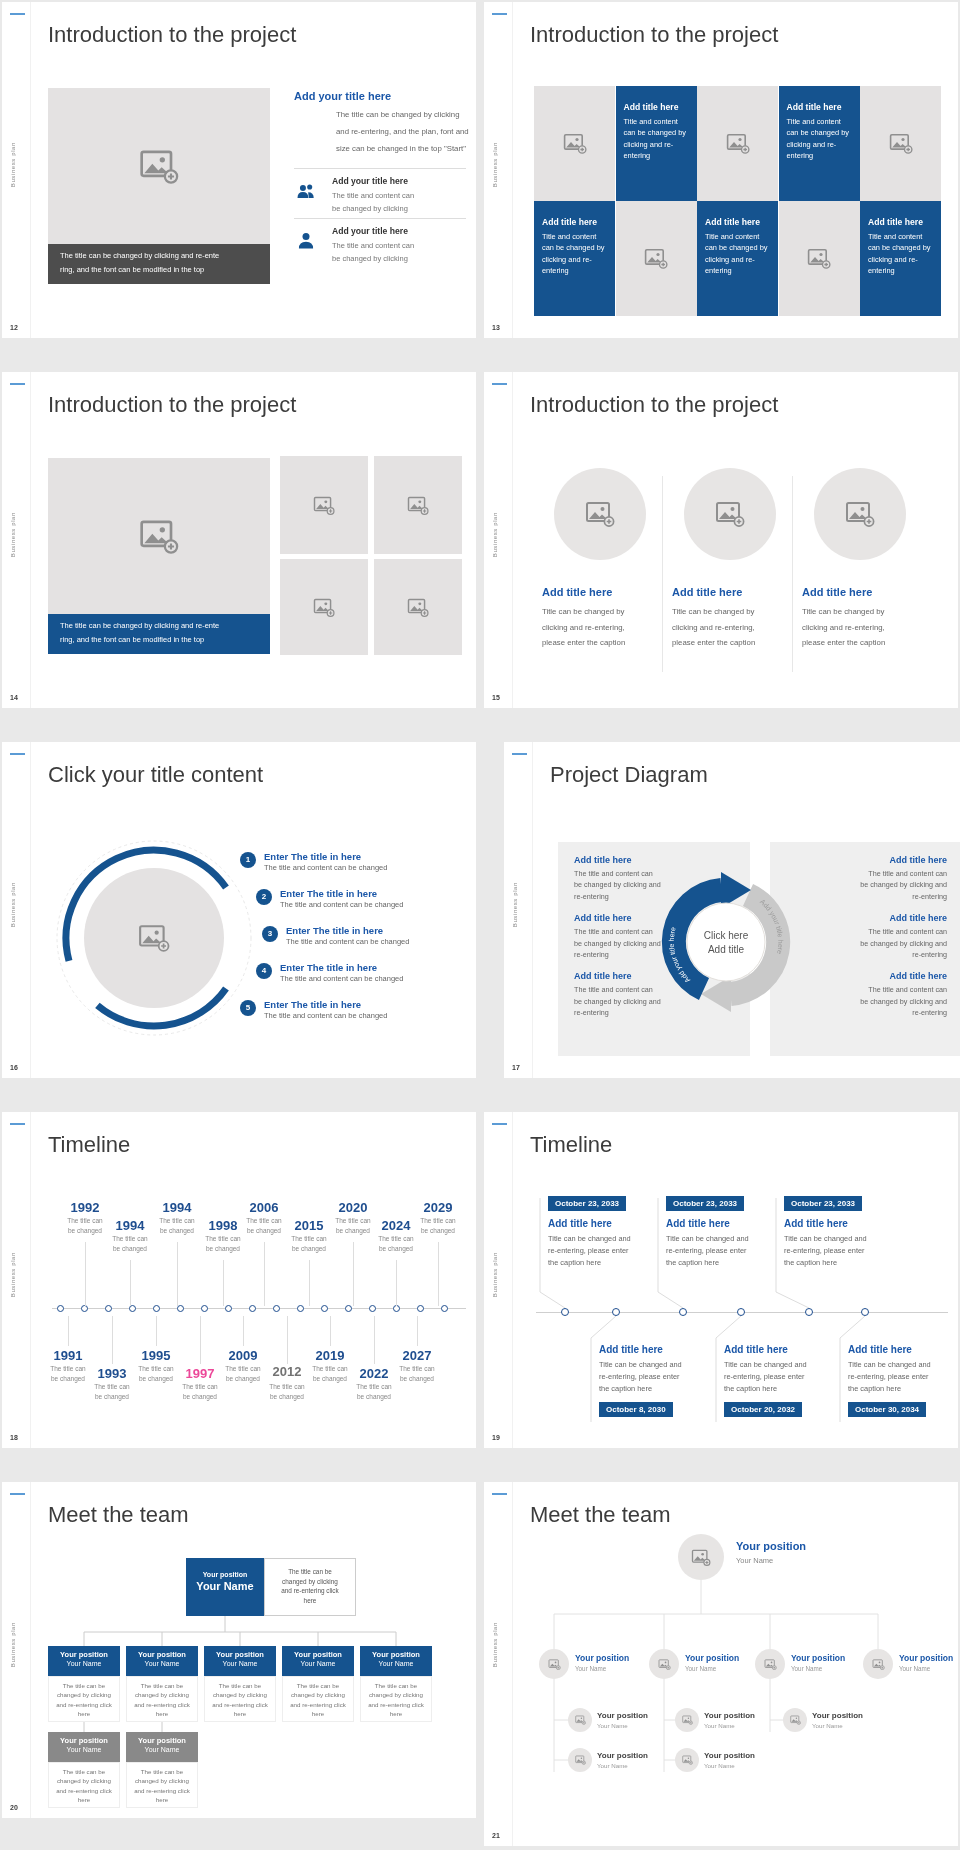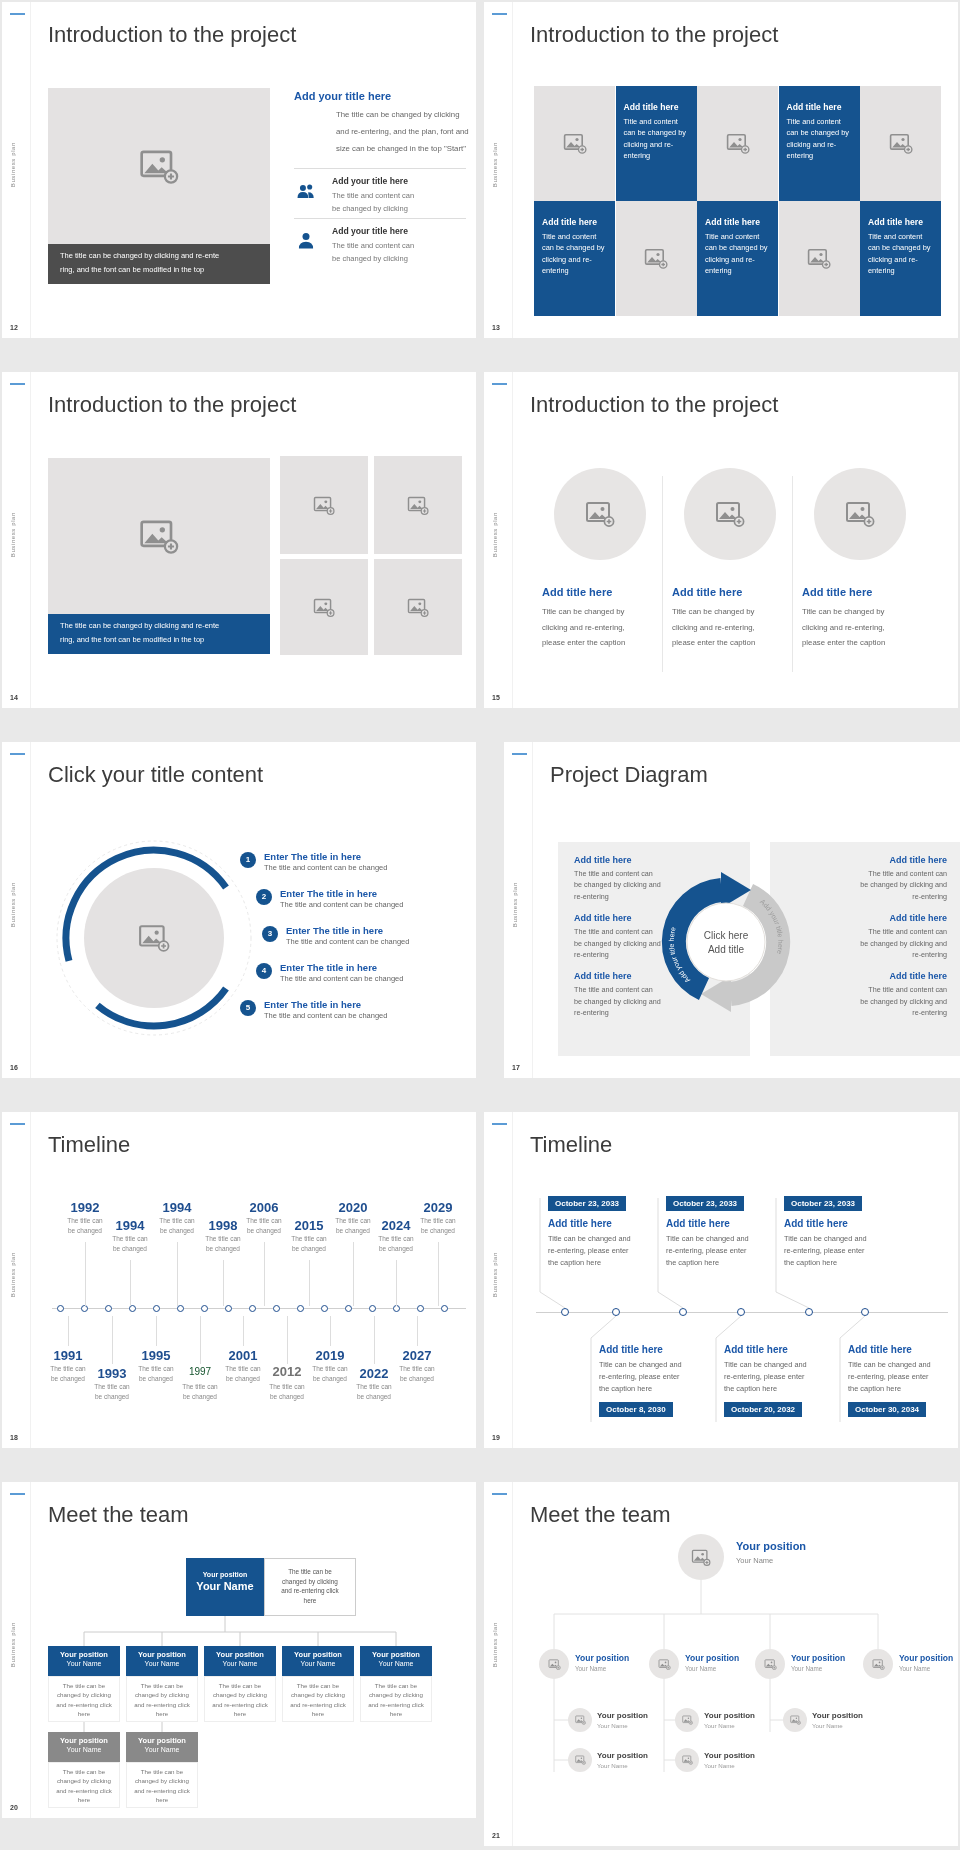--- a/index.html
+++ b/index.html
@@ -446,27 +446,27 @@
         <div>The title can</div>
         <div>be changed</div>
       </div>
       <div style="position: absolute; left: 154px; top: 204px; width: 1px; height: 30px; background: rgb(221, 221, 221);"></div>
       <div style="position: absolute; left: 124px; top: 236px; width: 60px; text-align: center; font-size: 13px; font-weight: bold; color: rgb(31, 78, 143);">1995</div>
       <div style="position: absolute; left: 124px; top: 252px; width: 60px; text-align: center; font-size: 6.5px; color: rgb(136, 136, 136); line-height: 1.5;">
         <div>The title can</div>
         <div>be changed</div>
       </div>
       <div style="position: absolute; left: 198px; top: 204px; width: 1px; height: 48px; background: rgb(221, 221, 221);"></div>
-      <div style="position: absolute; left: 168px; top: 254px; width: 60px; text-align: center; font-size: 10px; font-weight: normal; color: #14532d;">1997</div>
+      <div style="position: absolute; left: 168px; top: 254px; width: 60px; text-align: center; font-size: 13px; font-weight: bold; color: #ec4899;">1997</div>
       <div style="position: absolute; left: 168px; top: 270px; width: 60px; text-align: center; font-size: 6.5px; color: rgb(136, 136, 136); line-height: 1.5;">
         <div>The title can</div>
         <div>be changed</div>
       </div>
       <div style="position: absolute; left: 241px; top: 204px; width: 1px; height: 30px; background: rgb(221, 221, 221);"></div>
-      <div style="position: absolute; left: 211px; top: 236px; width: 60px; text-align: center; font-size: 13px; font-weight: bold; color: rgb(31, 78, 143);">2001</div>
+      <div style="position: absolute; left: 211px; top: 236px; width: 60px; text-align: center; font-size: 13px; font-weight: bold; color: rgb(31, 78, 143);">2009</div>
       <div style="position: absolute; left: 211px; top: 252px; width: 60px; text-align: center; font-size: 6.5px; color: rgb(136, 136, 136); line-height: 1.5;">
         <div>The title can</div>
         <div>be changed</div>
       </div>
       <div style="position: absolute; left: 285px; top: 204px; width: 1px; height: 48px; background: rgb(221, 221, 221);"></div>
       <div style="position: absolute; left: 255px; top: 252px; width: 60px; text-align: center; font-size: 13px; font-weight: bold; color: #737373;">2012</div>
       <div style="position: absolute; left: 255px; top: 270px; width: 60px; text-align: center; font-size: 6.5px; color: rgb(136, 136, 136); line-height: 1.5;">
         <div>The title can</div>
         <div>be changed</div>
       </div>

